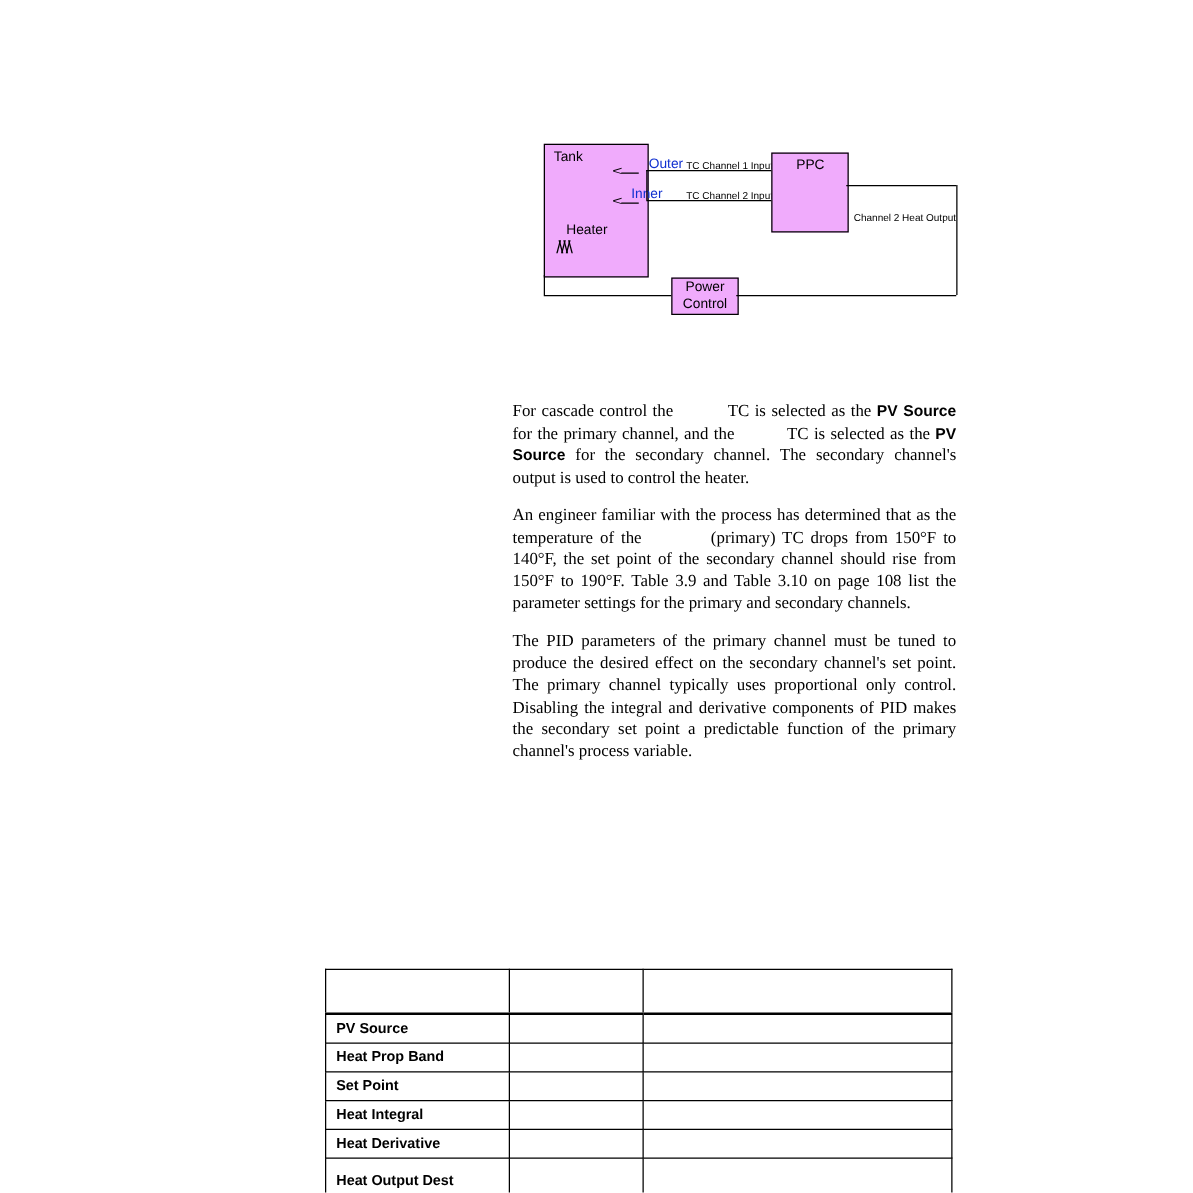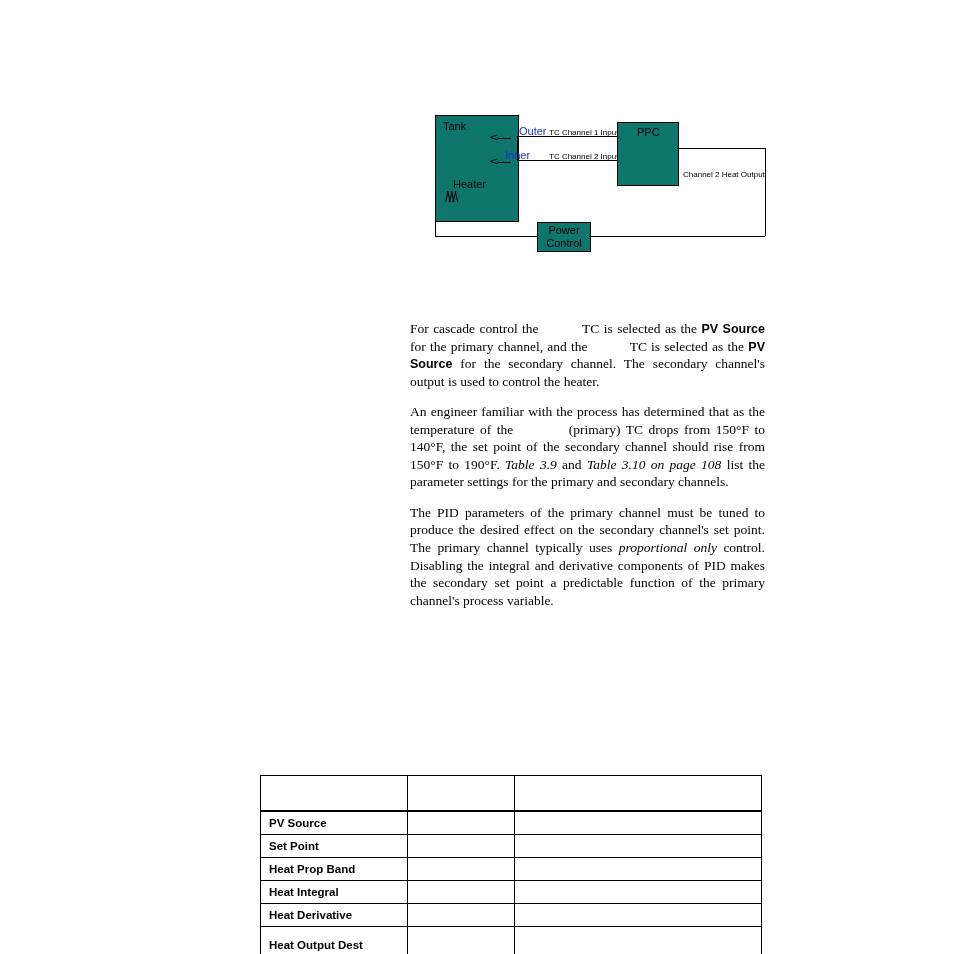--- a/index.html
+++ b/index.html
@@ -23,21 +23,21 @@
     top: 100px;
     width: 370px;
     height: 170px;
   }
   .box {
     position: absolute;
     border: 1px solid #000;
     font-family: Arial, Helvetica, sans-serif;
     font-size: 11px;
     text-align: center;
-    background: #0f766e;
+    background: #f0abfc;
     line-height: 1.2;
   }
   .dlabel {
     position: absolute;
     font-family: Arial, Helvetica, sans-serif;
     font-size: 11px;
   }
   .small {
     font-size: 8px;
   }
@@ -73,21 +73,21 @@
   .body-col {
     position: absolute;
     left: 410px;
     top: 320px;
     width: 355px;
     font-size: 13.5px;
     line-height: 1.3;
   }
   .body-col p { margin: 0 0 13px 0; text-align: justify; }
   .bold { font-weight: bold; font-family: Arial, Helvetica, sans-serif; font-size: 12.5px;}
-  .ital { font-style: italic; }
+  .ital { }
 
   
   .tbl {
     position: absolute;
     left: 260px;
     top: 775px;
     width: 502px;
     border-collapse: collapse;
     font-family: Arial, Helvetica, sans-serif;
     font-size: 11.5px;
@@ -174,26 +174,26 @@
         <th></th>
       </tr>
     </thead>
     <tbody>
       <tr>
         <td class="param">PV Source</td>
         <td></td>
         <td></td>
       </tr>
       <tr>
+        <td class="param">Heat Prop Band</td>
+        <td></td>
+        <td></td>
+      </tr>
+      <tr>
         <td class="param">Set Point</td>
-        <td></td>
-        <td></td>
-      </tr>
-      <tr>
-        <td class="param">Heat Prop Band</td>
         <td></td>
         <td></td>
       </tr>
       <tr>
         <td class="param">Heat Integral</td>
         <td></td>
         <td></td>
       </tr>
       <tr>
         <td class="param">Heat Derivative</td>

